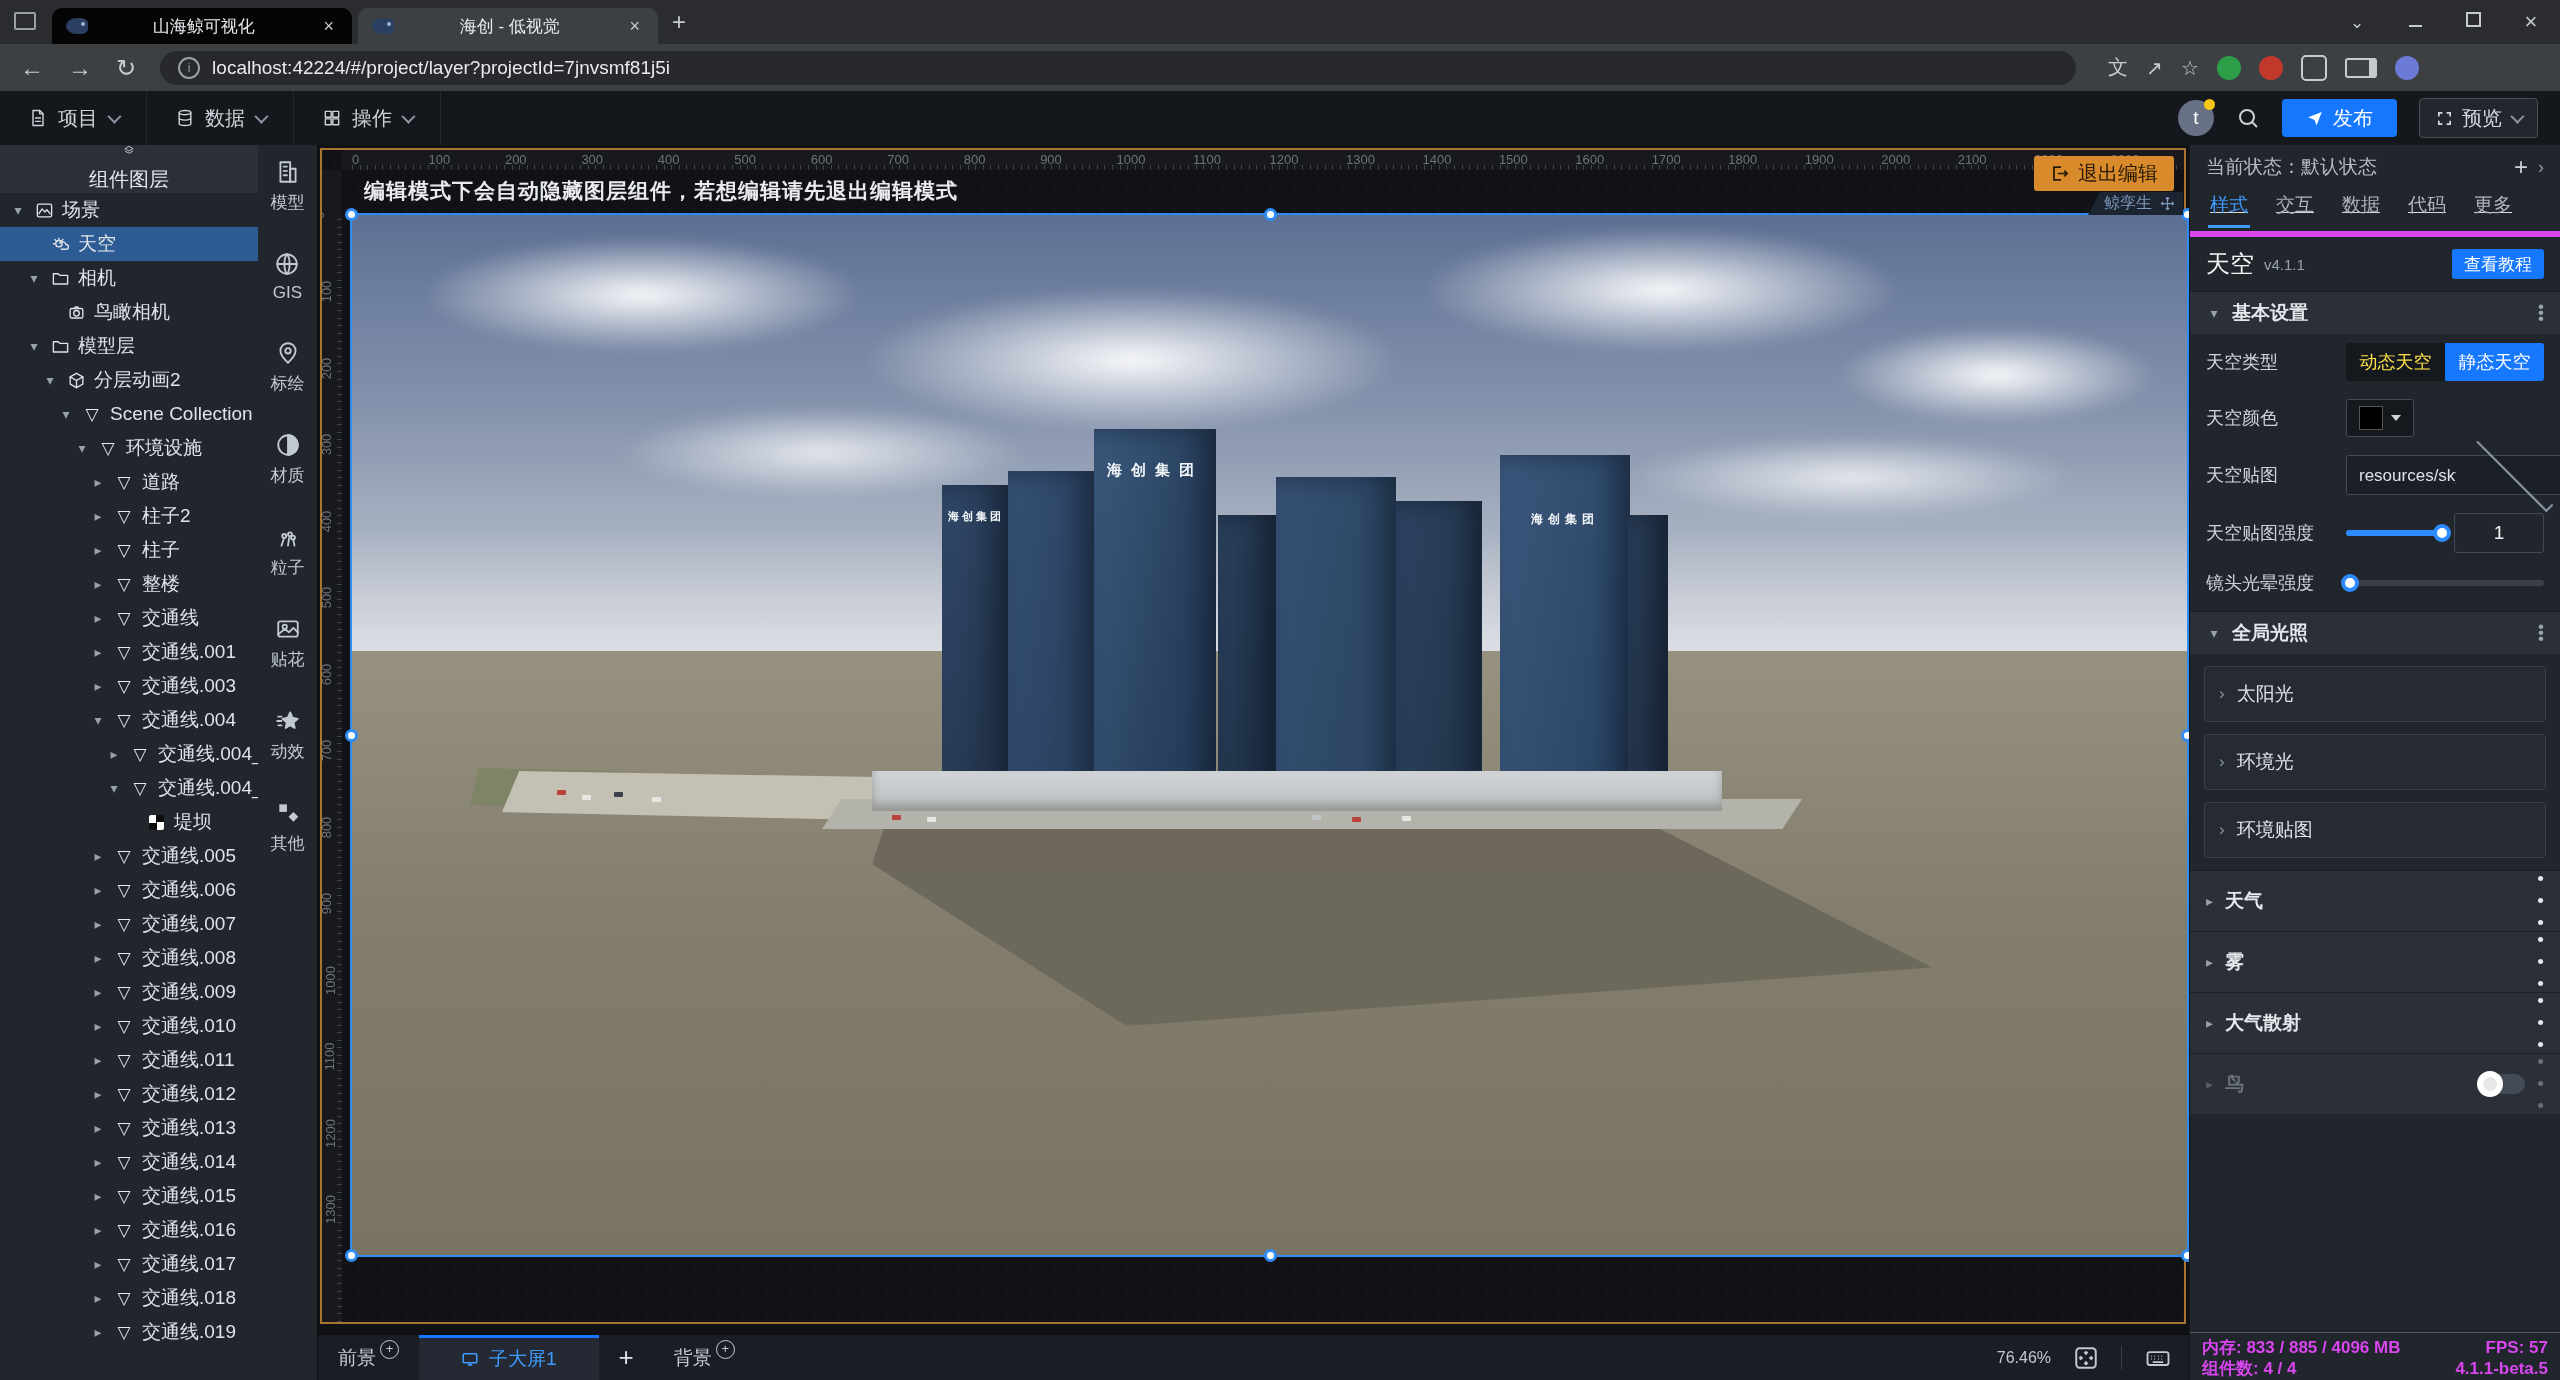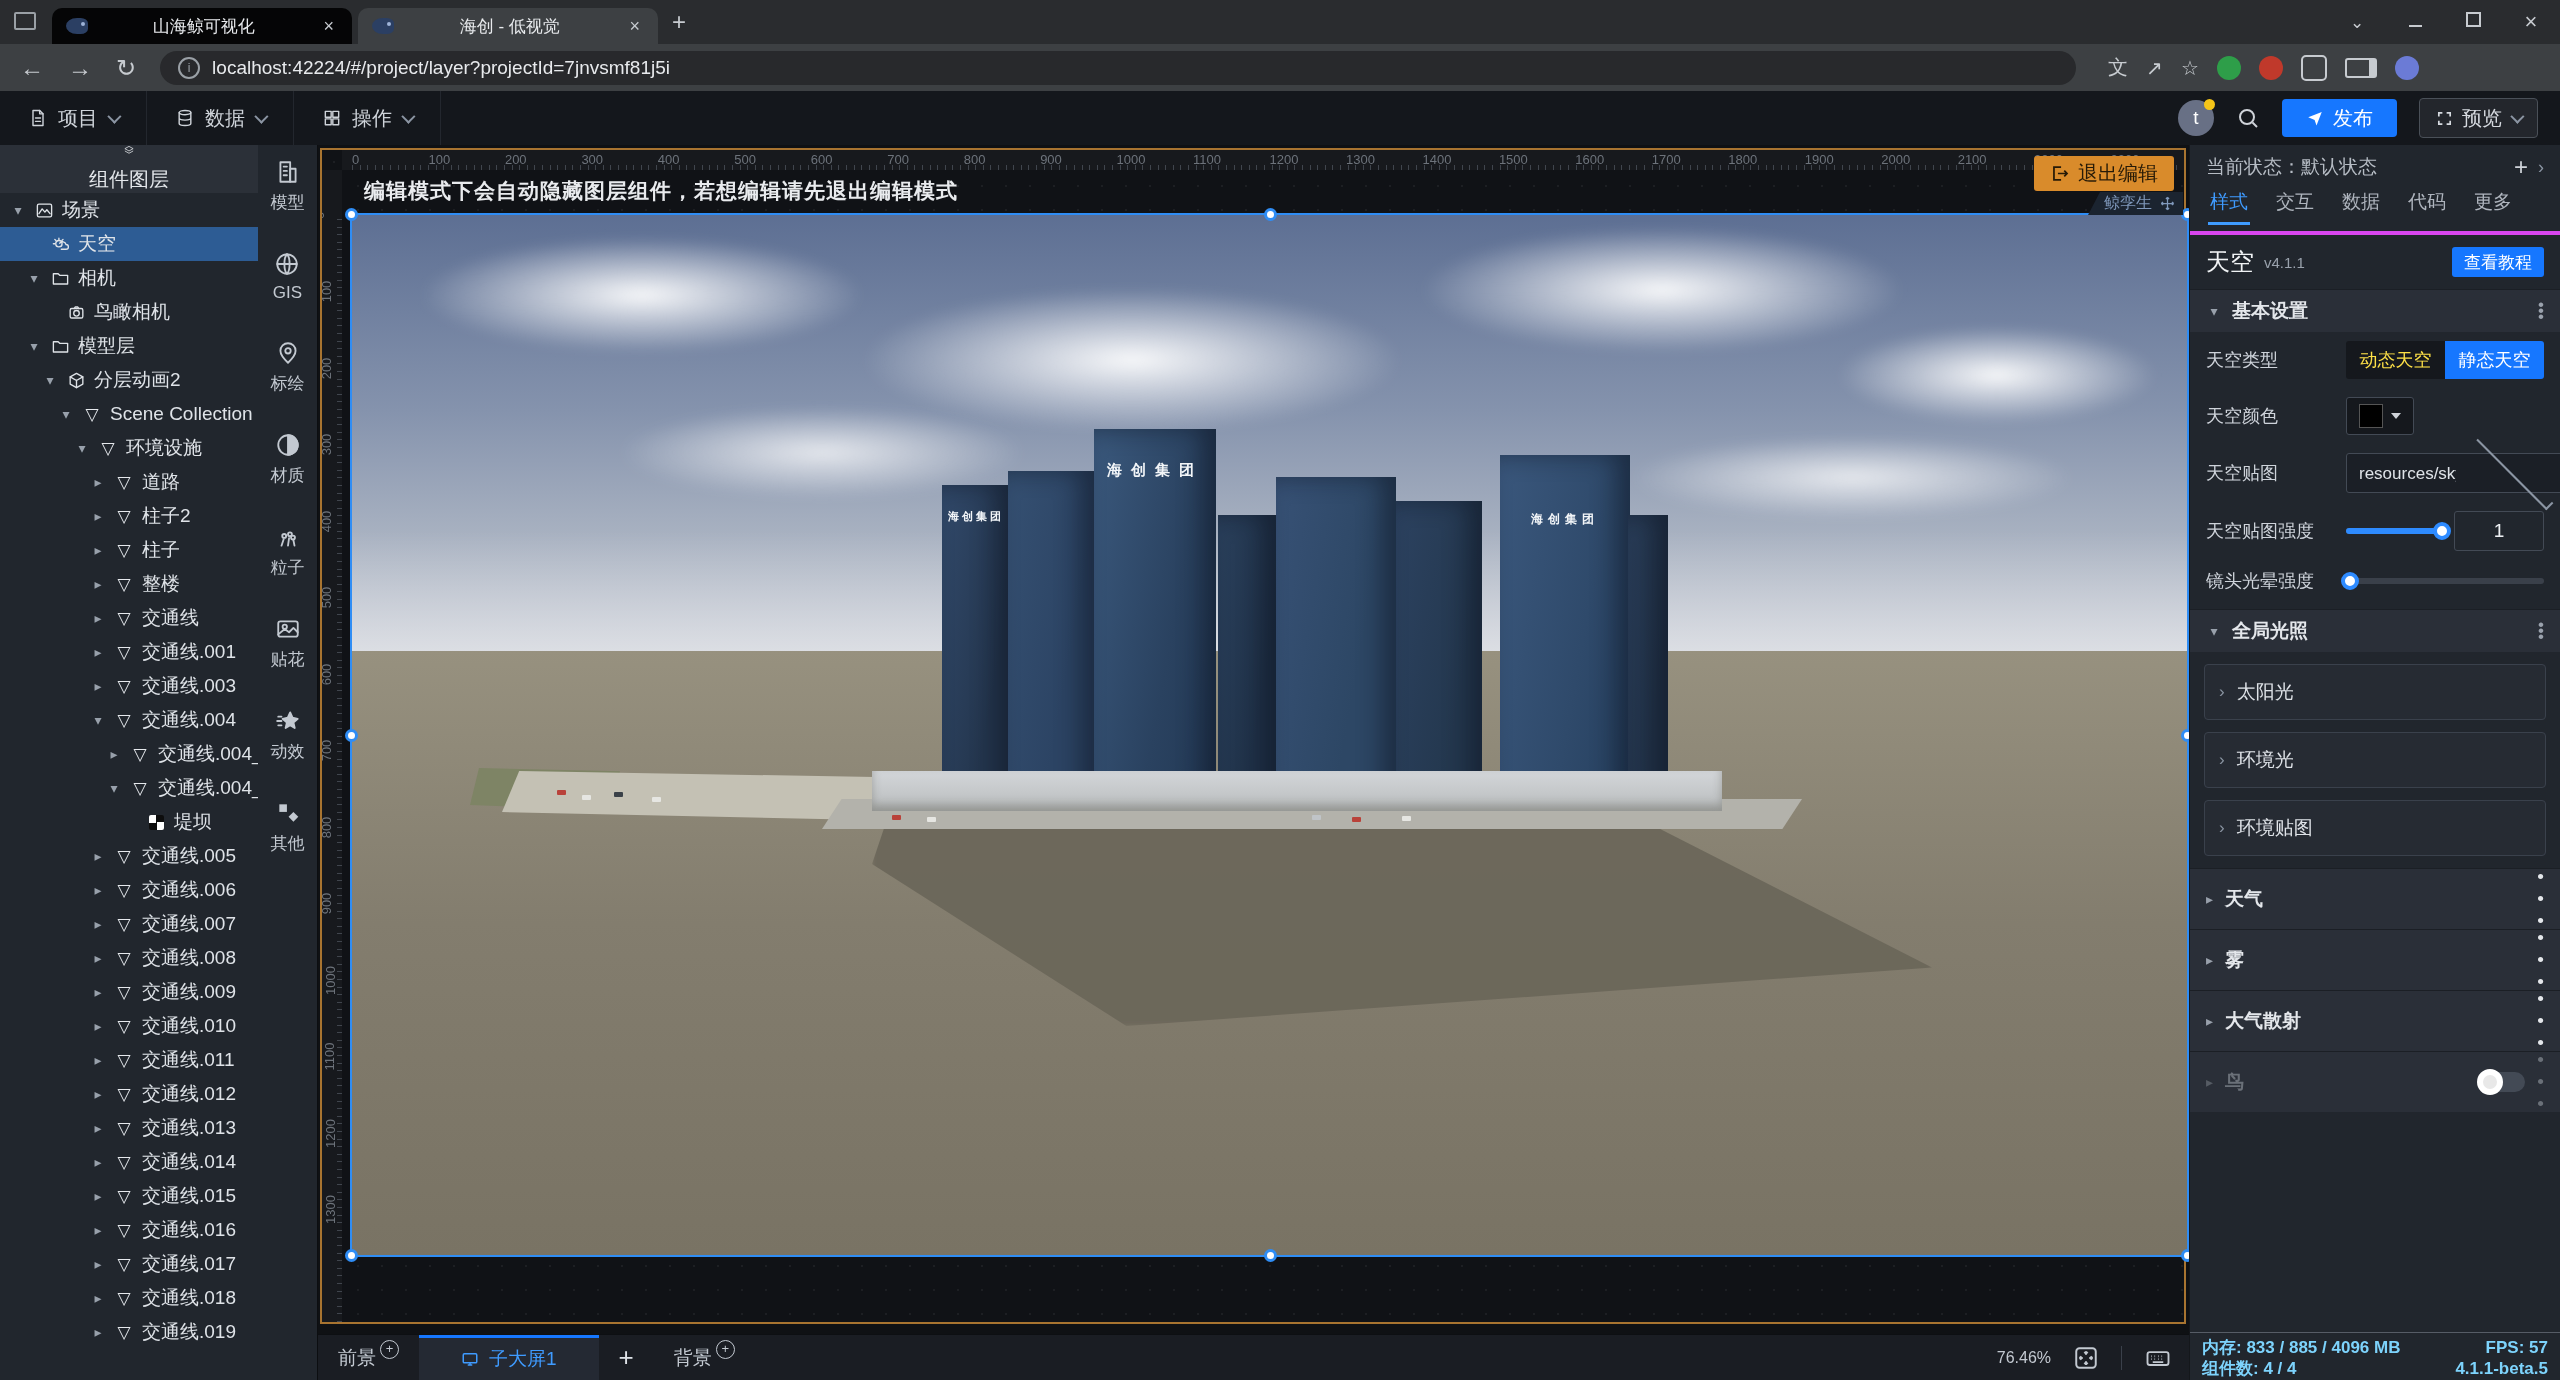--- a/index.html
+++ b/index.html
@@ -95,21 +95,21 @@
   .circplus{width:17px;height:17px;border:1.5px solid #c3c9d1;border-radius:50%;font-size:13px;line-height:15px;text-align:center;transform:translateY(-8px);}
   #screentab{height:100%;background:#242933;border-top:3px solid #1677ff;box-sizing:border-box;color:#3f9bff;display:flex;align-items:center;gap:10px;padding:0 42px;font-size:19px;}
   #bbright{margin-left:auto;display:flex;align-items:center;gap:22px;padding-right:18px;color:#c3c9d1;}
   .vdiv{width:1px;height:24px;background:#3a404a;}
 
   
   #rpanel{position:absolute;right:0;top:145px;width:370px;bottom:0;background:#21262d;border-left:1px solid #14171b;overflow:hidden;}
   #staterow{height:44px;display:flex;align-items:center;padding:0 16px;font-size:19px;color:#b6bcc4;gap:10px;}
   #staterow .plus{margin-left:auto;font-size:24px;color:#cfd3d9;}
   #staterow .more{color:#8b95a3;font-size:18px;}
-  #rtabs{height:42px;display:flex;align-items:flex-start;border-bottom:4px solid #d946ef;padding:0 6px;}
+  #rtabs{height:42px;display:flex;align-items:center;border-bottom:6px solid #d946ef;padding:0 6px;text-decoration:underline;}
   .rtab{padding:0 14px 10px;font-size:19px;color:#aeb4bd;position:relative;}
   .rtab.on{color:#3f9bff;}
   .rtab.on::after{content:"";position:absolute;left:12px;right:12px;bottom:0;height:3px;background:#3f9bff;}
   #comprow{height:54px;display:flex;align-items:center;padding:0 16px;gap:10px;}
   #compname{font-size:24px;color:#f0f2f4;}
   #compver{font-size:15px;color:#9aa2ad;}
   #tutbtn{margin-left:auto;background:#1677ff;color:#fff;font-size:17px;height:30px;border-radius:3px;display:flex;align-items:center;padding:0 12px;}
   .sechdr{height:42px;background:#2a2f38;display:flex;align-items:center;gap:10px;padding:0 16px;font-size:19px;font-weight:bold;color:#e4e7eb;border-top:1px solid #1b1f25;}
   .sechdr .dots{margin-left:auto;color:#9aa2ad;font-size:17px;letter-spacing:0;line-height:6px;}
   .dots b{display:block;font-weight:normal;}
@@ -129,21 +129,21 @@
   .knob{position:absolute;top:50%;width:18px;height:18px;border-radius:50%;background:#fff;border:4px solid #2e8bff;box-sizing:border-box;transform:translate(-50%,-50%);}
   .valbox{width:88px;height:38px;border:1px solid #434a55;border-radius:3px;display:flex;align-items:center;justify-content:center;font-size:19px;color:#eef1f4;flex:0 0 auto;}
   .gicard{margin:12px 14px;height:54px;border:1px solid #3a414c;border-radius:4px;background:#262b33;display:flex;align-items:center;gap:12px;padding:0 14px;font-size:19px;color:#dfe3e8;}
   .gicard .gt{color:#8b95a3;font-size:17px;}
   .secrow{height:60px;background:#2a2f38;border-top:1px solid #1b1f25;display:flex;align-items:center;gap:12px;padding:0 16px;font-size:19px;font-weight:bold;color:#e4e7eb;}
   .secrow .arr{color:#98a0ab;font-size:14px;}
   .secrow.dim{color:#6a7078;}
   .secrow.dim .arr{color:#565c64;}
   .toggle{margin-left:auto;width:46px;height:20px;border-radius:10px;background:#434a55;position:relative;}
   .toggle::before{content:"";position:absolute;left:-2px;top:-3px;width:26px;height:26px;border-radius:50%;background:#e8e8e8;border:6px solid #fff;box-sizing:border-box;}
-  #rstatus{position:absolute;left:0;right:0;bottom:0;height:48px;border-top:1px solid #565c66;background:#21262d;font-size:17px;font-weight:bold;color:#7dd3fc;padding:4px 12px 0;box-sizing:border-box;}
+  #rstatus{position:absolute;left:0;right:0;bottom:0;height:48px;border-top:1px solid #565c66;background:#21262d;font-size:17px;font-weight:bold;color:#d946ef;padding:4px 12px 0;box-sizing:border-box;}
   #rstatus .line{display:flex;justify-content:space-between;line-height:21px;}
 </style>
 </head>
 <body>
 
 <div id="tabbar">
   <div class="winglyph"></div>
   <div class="btab tab-inactive">
     <span class="fav"></span>
     <span class="t">山海鲸可视化</span>

